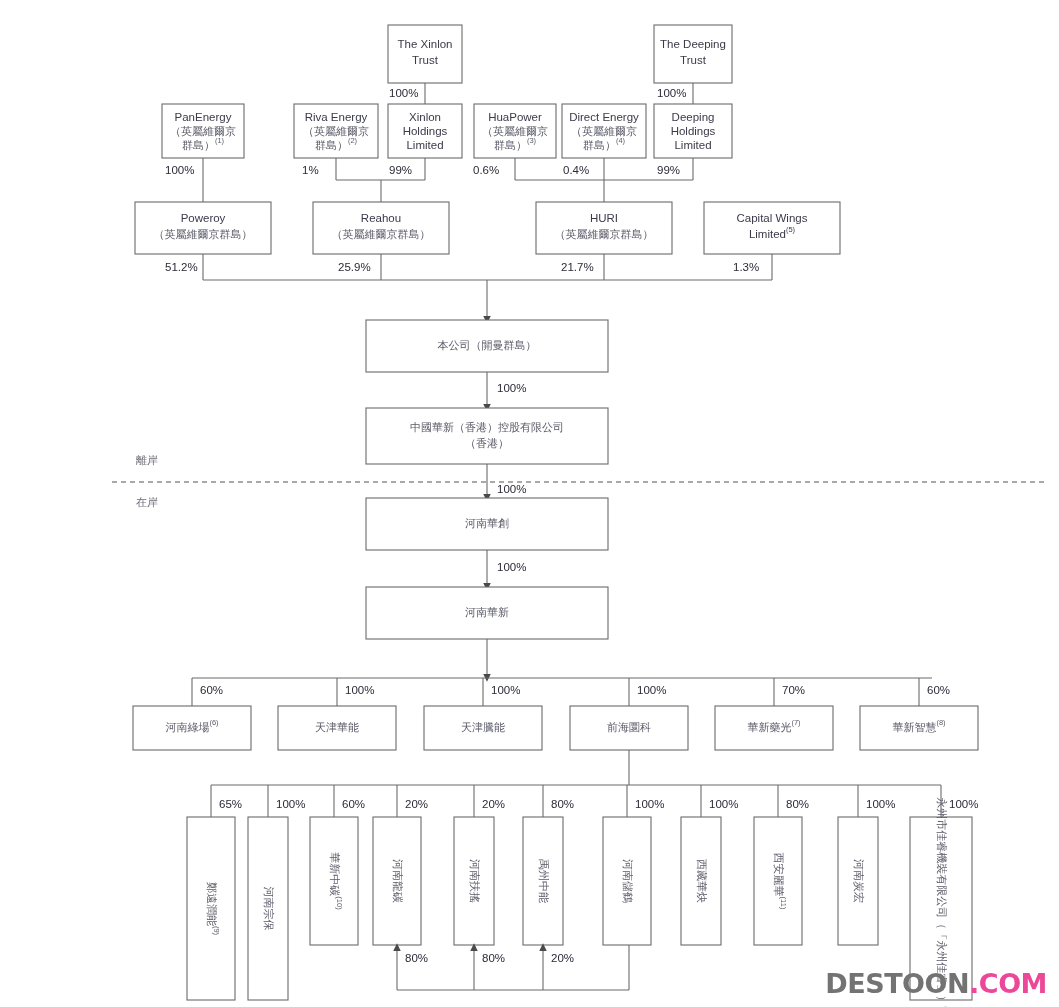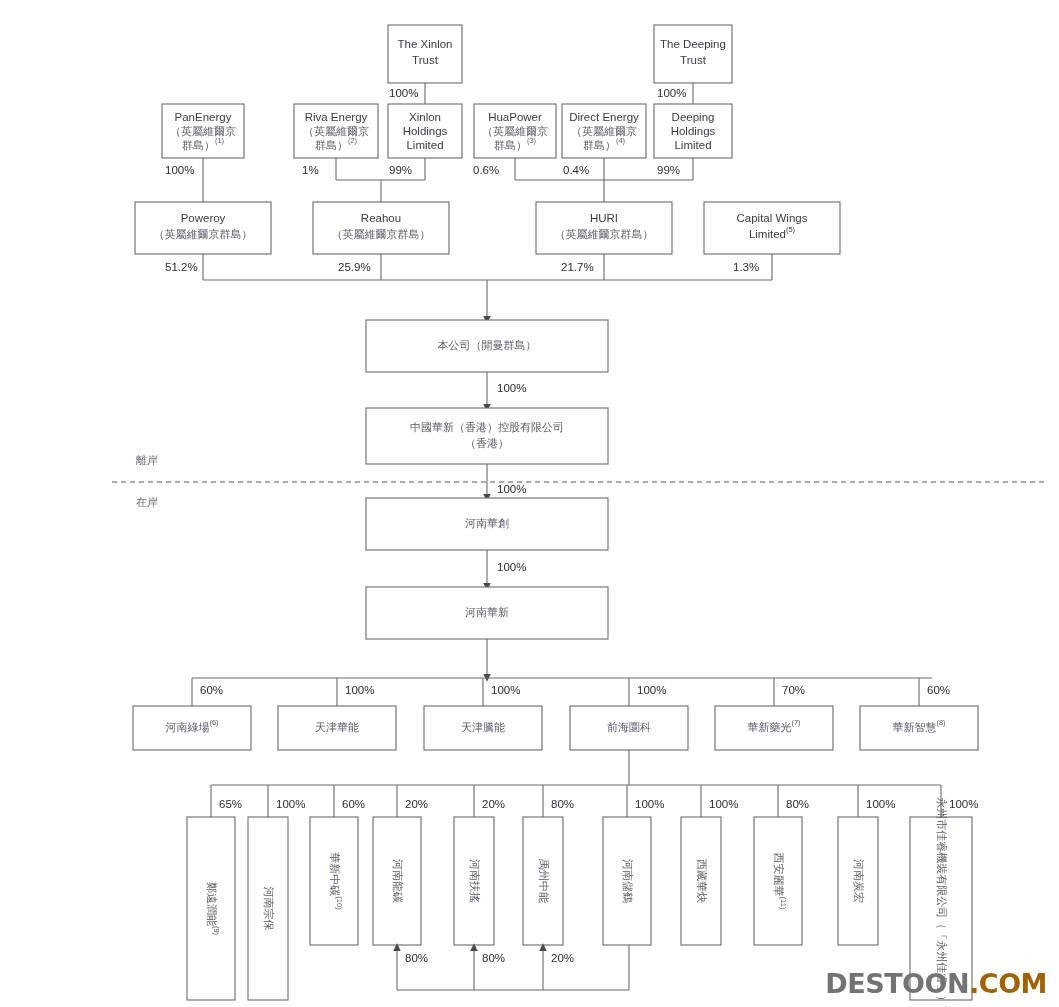--- a/index.html
+++ b/index.html
@@ -11,21 +11,21 @@
   .dash{stroke:#555;stroke-width:1.2;stroke-dasharray:5 4;fill:none;}
   .lbl{font-size:11.5px;fill:#3a3a4a;text-anchor:middle;dominant-baseline:middle;}
   .lbl-cn{font-size:11px;fill:#5a5a68;text-anchor:middle;dominant-baseline:middle;}
   .pct{font-size:11.5px;fill:#2b2b38;text-anchor:start;dominant-baseline:middle;}
   .side{font-size:11px;fill:#6d6d7a;text-anchor:start;dominant-baseline:middle;}
   .vlbl{font-size:11px;fill:#5a5a68;text-anchor:middle;dominant-baseline:middle;}
   .sup{font-size:7.5px;}
   .wm{position:absolute;right:12px;bottom:8px;font-size:27px;font-weight:bold;
       font-family:"DejaVu Sans",sans-serif;letter-spacing:-0.5px;}
   .wm .o{color:#737373;}
-  .wm .d{color:#a16207;}
+  .wm .d{color:#ec4899;}
 </style>
 </head>
 <body>
 
 <div id="stage">
   <svg id="chart" viewBox="0 0 1059 1007">
     <defs>
       <marker id="arw" markerWidth="9" markerHeight="9" refX="4.5" refY="4.2" orient="auto">
         <path d="M0.8,0.8 L8,4.2 L0.8,7.6 Z" fill="#4a4a4a"></path>
       </marker>

